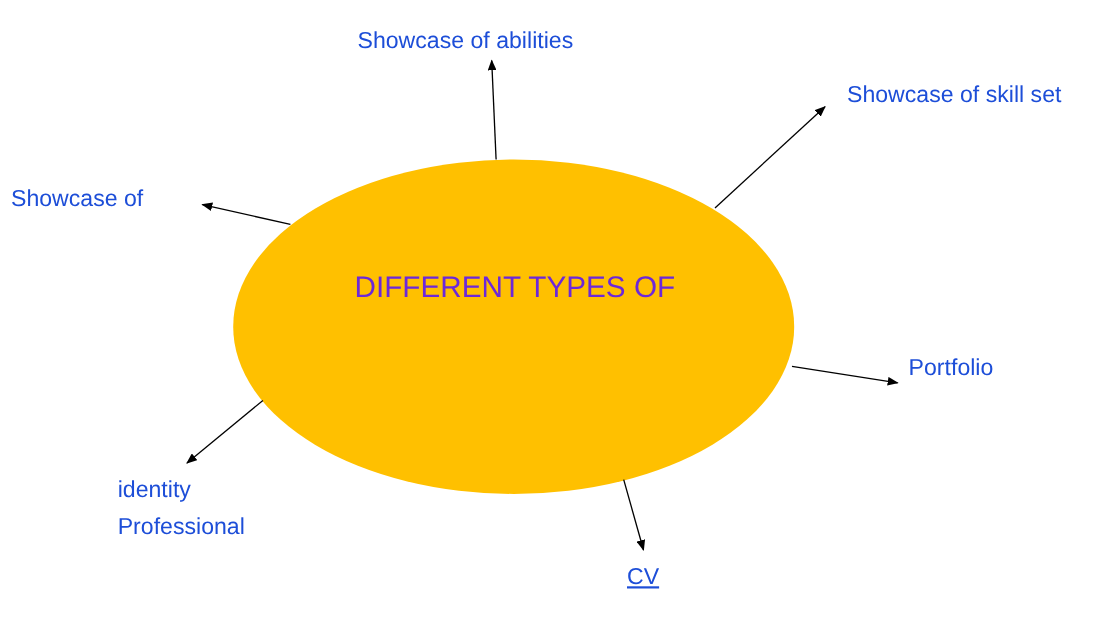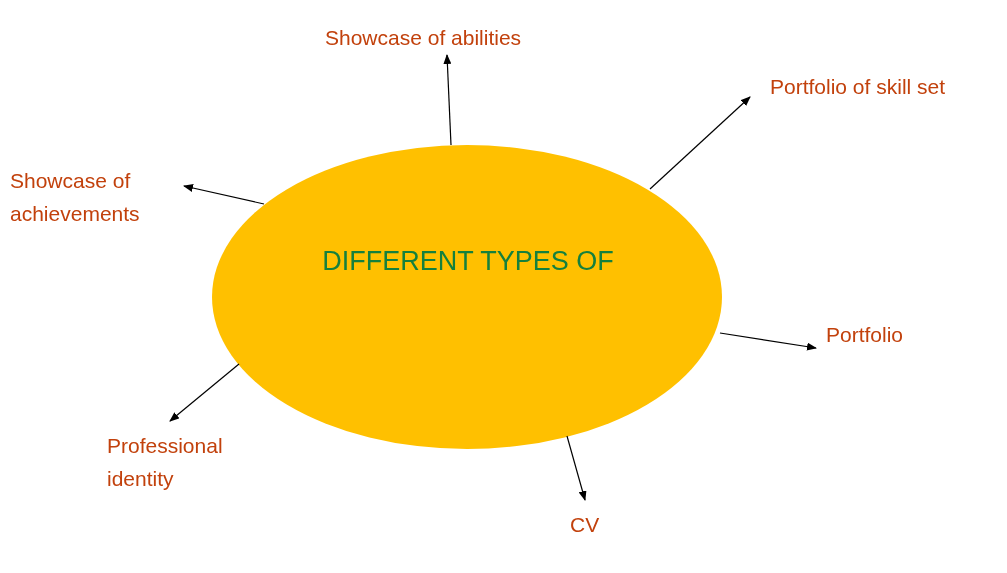--- a/index.html
+++ b/index.html
@@ -1,21 +1,21 @@
 <!DOCTYPE html>
 <html><head>
 <meta charset="utf-8">
 <style>
   html, body { margin:0; padding:0; background:#ffffff; }
   body { width:1007px; height:573px; position:relative; overflow:hidden;
          font-family:"Liberation Sans", "DejaVu Sans", sans-serif; color:#000; }
   #diagram-svg { position:absolute; left:0; top:0; }
   .center-title { position:absolute; left:213px; top:243px; width:510px;
-                  text-align:center; font-size:27px; line-height:37px; color:#15803d; }
-  .label { position:absolute; font-size:21px; line-height:33px; color:#c2410c; white-space:nowrap; }
+                  text-align:center; font-size:27px; line-height:37px; color:#6d28d9; }
+  .label { position:absolute; font-size:21px; line-height:33px; color:#1d4ed8; white-space:nowrap; }
 </style>
 </head>
 <body>
 
 <svg id="diagram-svg" width="1007" height="573">
   <defs>
     <marker id="arrowhead" markerWidth="10" markerHeight="8" refX="9" refY="4" orient="auto" markerUnits="userSpaceOnUse">
       <path d="M0,0 L10,4 L0,8 Z" fill="#000"></path>
     </marker>
   </defs>
@@ -27,27 +27,26 @@
   <line x1="239" y1="364" x2="170" y2="421" stroke="#000" stroke-width="1.2" marker-end="url(#arrowhead)"></line>
   <line x1="567" y1="436" x2="585" y2="500" stroke="#000" stroke-width="1.2" marker-end="url(#arrowhead)"></line>
 </svg>
 
 <div class="center-title">
   <div>DIFFERENT TYPES OF</div>
 </div>
 
 <div class="label" style="left:325px; top:21px;">Showcase of abilities</div>
 
-<div class="label" style="left:770px; top:70px;">Portfolio of skill set</div>
+<div class="label" style="left:770px; top:70px;">Showcase of skill set</div>
 
 <div class="label" style="left:10px; top:164px;">
   <div>Showcase of</div>
-  <div>achievements</div>
 </div>
 
 <div class="label" style="left:826px; top:318px;">Portfolio</div>
 
 <div class="label" style="left:107px; top:429px;">
+  <div>identity</div>
   <div>Professional</div>
-  <div>identity</div>
 </div>
 
-<div class="label" style="left:570px; top:508px;">CV</div>
+<div class="label" style="left:570px; top:508px;text-decoration:underline;">CV</div>
 
 </body></html>

